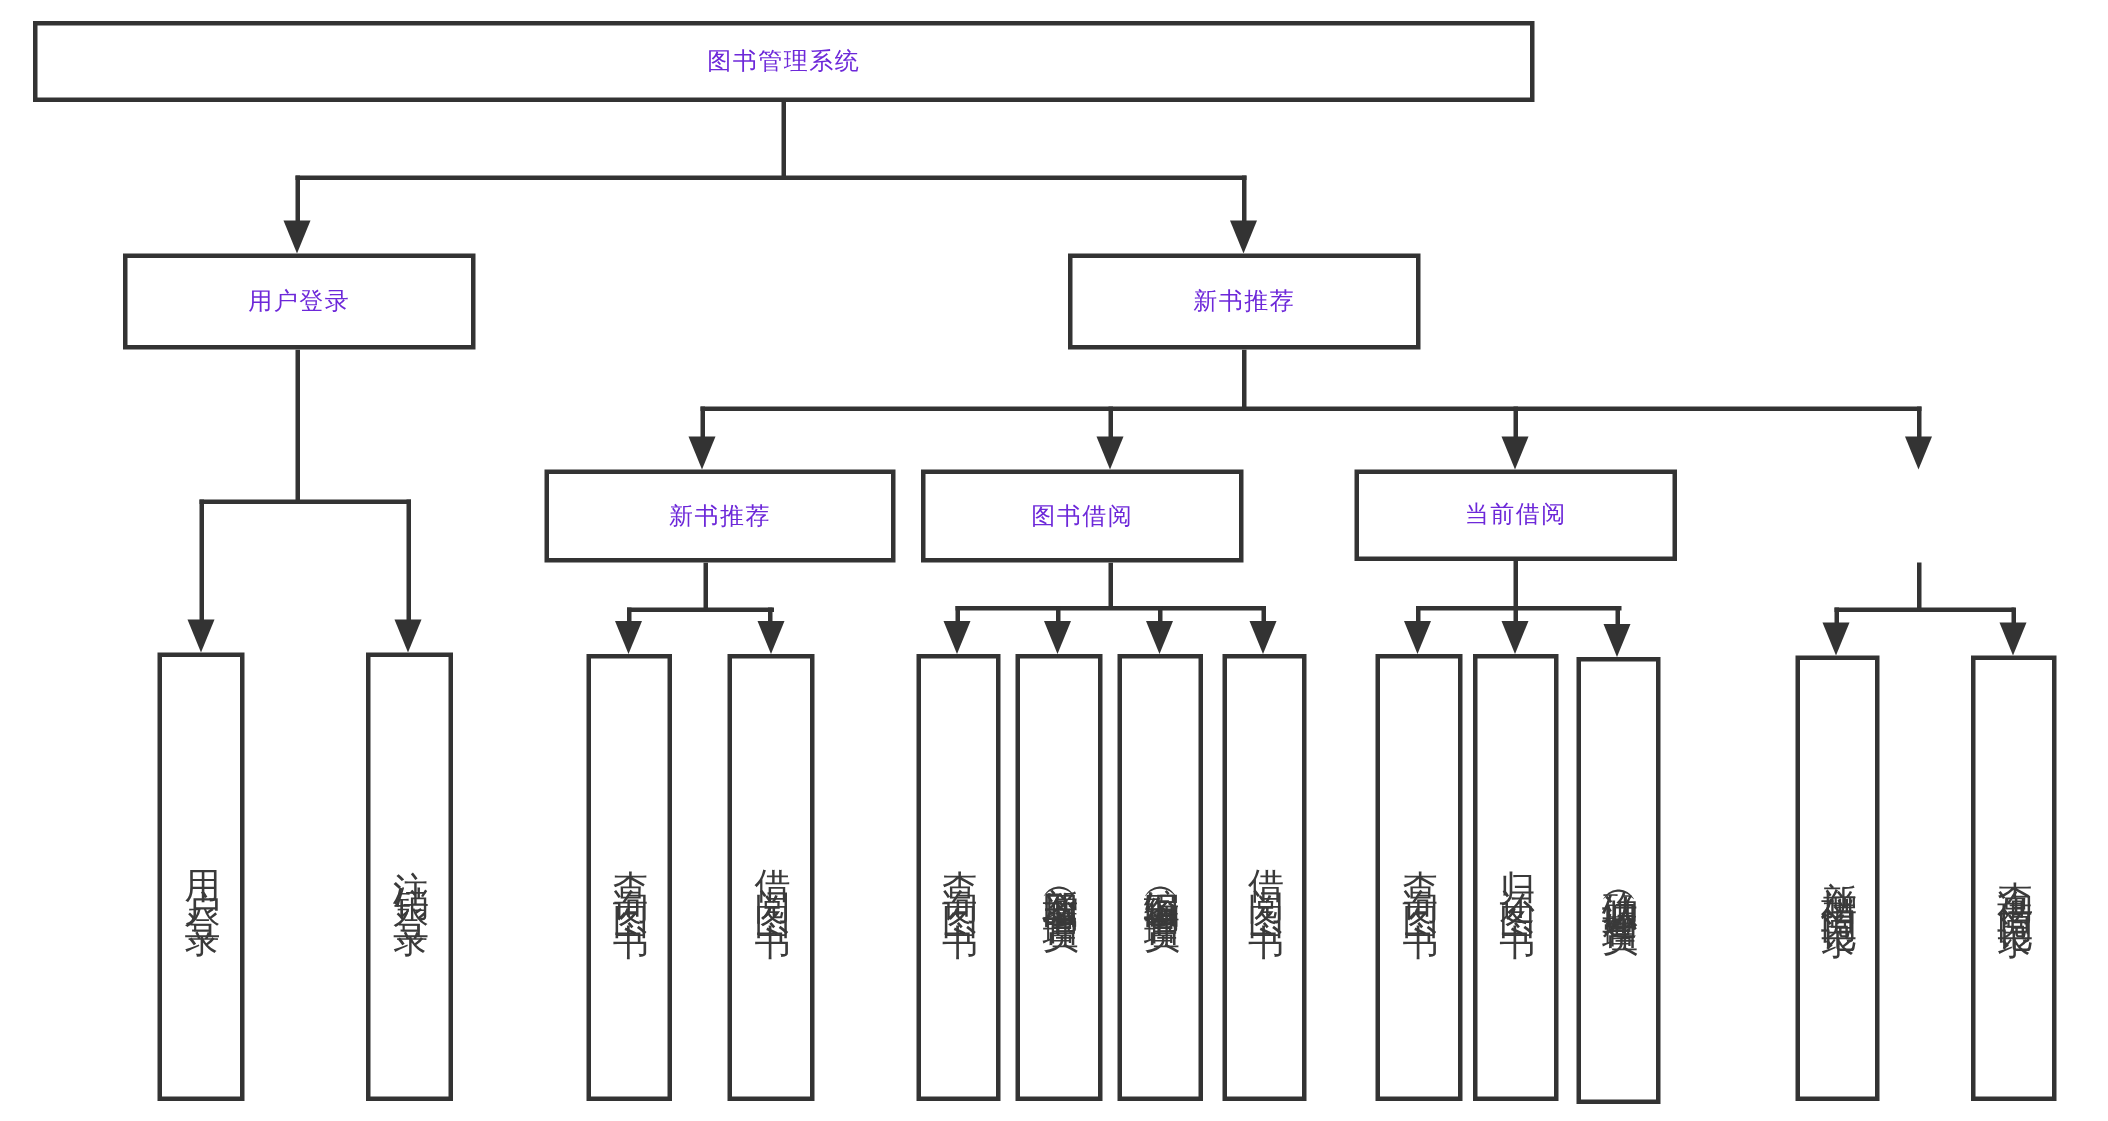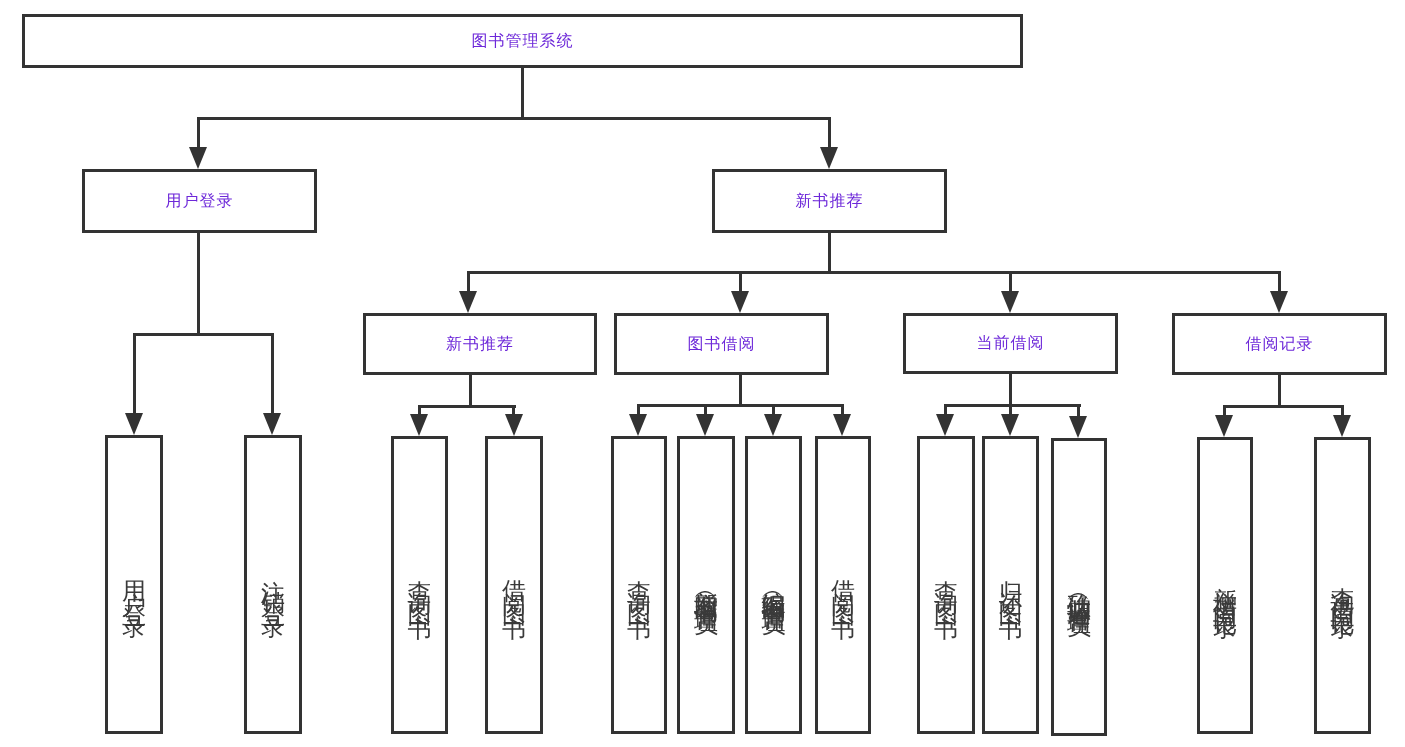--- a/index.html
+++ b/index.html
@@ -107,23 +107,20 @@
 
   <div class="box hbox" style="left:363px;top:313px;width:234px;height:62px">
     <span class="lbl">新书推荐</span>
   </div>
   <div class="box hbox" style="left:614px;top:313px;width:215px;height:62px">
     <span class="lbl">图书借阅</span>
   </div>
   <div class="box hbox" style="left:903px;top:313px;width:215px;height:61px">
     <span class="lbl">当前借阅</span>
   </div>
-  <div class="box hbox" style="left:1172px;top:313px;width:215px;height:62px">
-    <span class="lbl">借阅记录</span>
-  </div>
 
   <div class="box vbox" style="left:105px;top:435px;width:58px;height:299px">
     <span class="lbl ls-short">用户登录</span>
   </div>
   <div class="box vbox" style="left:244px;top:435px;width:58px;height:299px">
     <span class="lbl ls-short">注销登录</span>
   </div>
 
   <div class="box vbox" style="left:391px;top:436px;width:57px;height:298px">
     <span class="lbl ls-short">查询图书</span>

